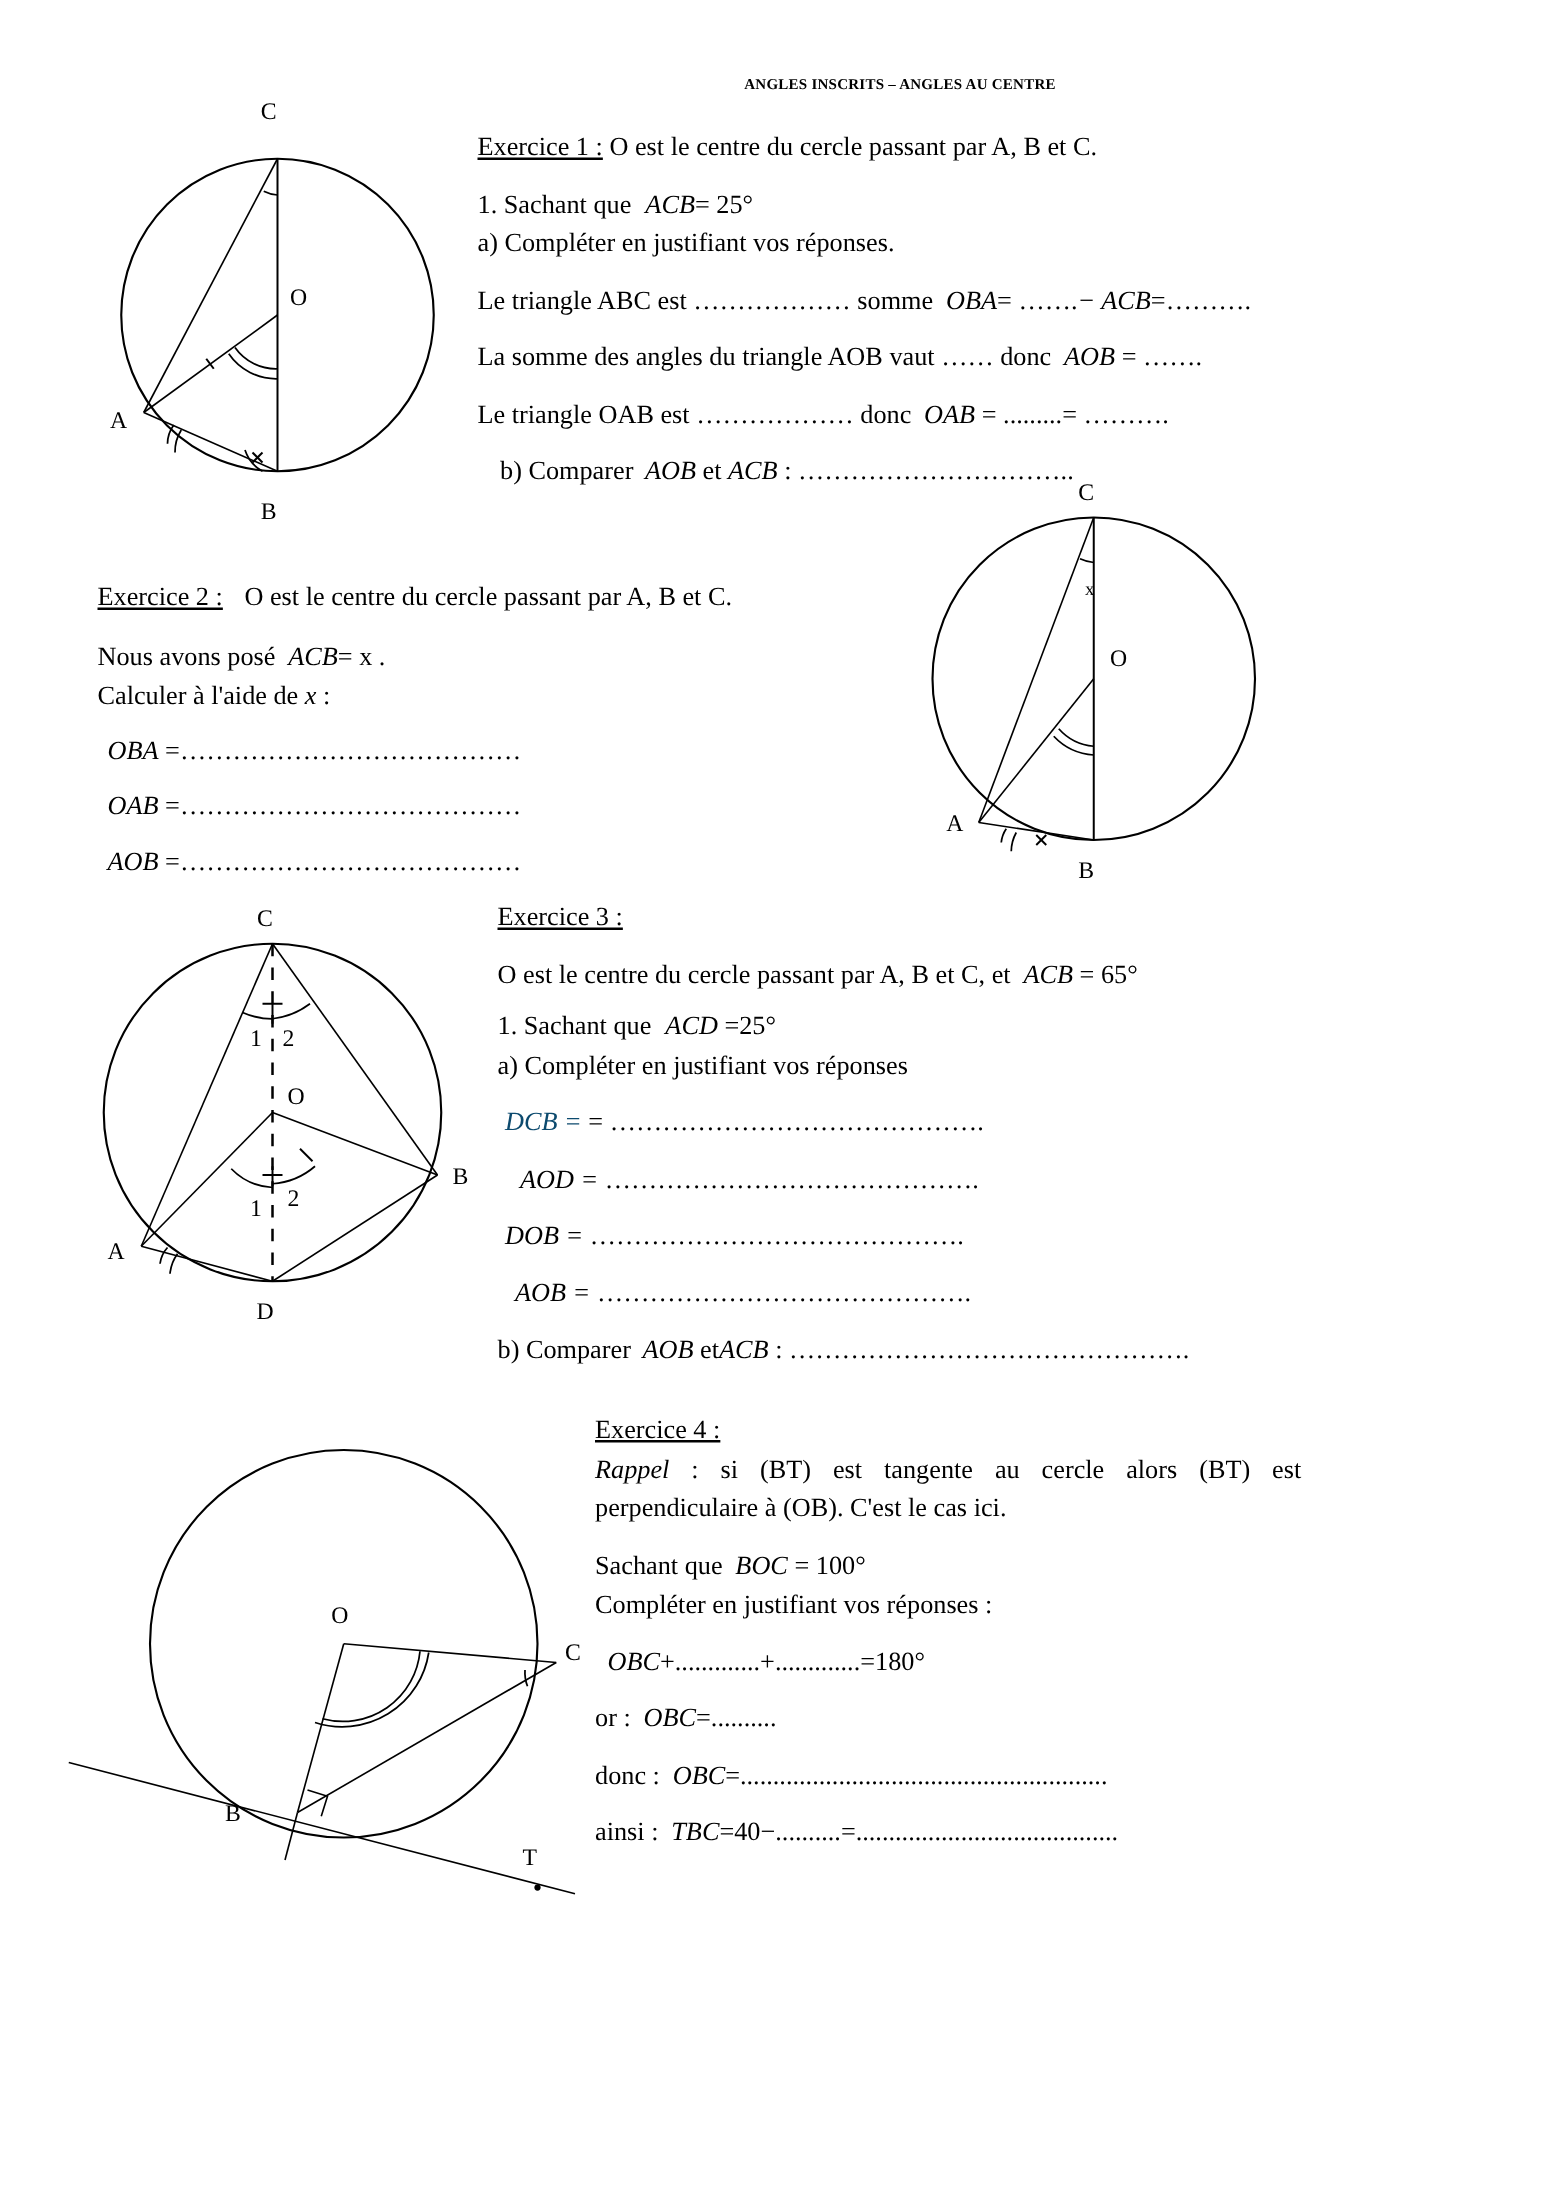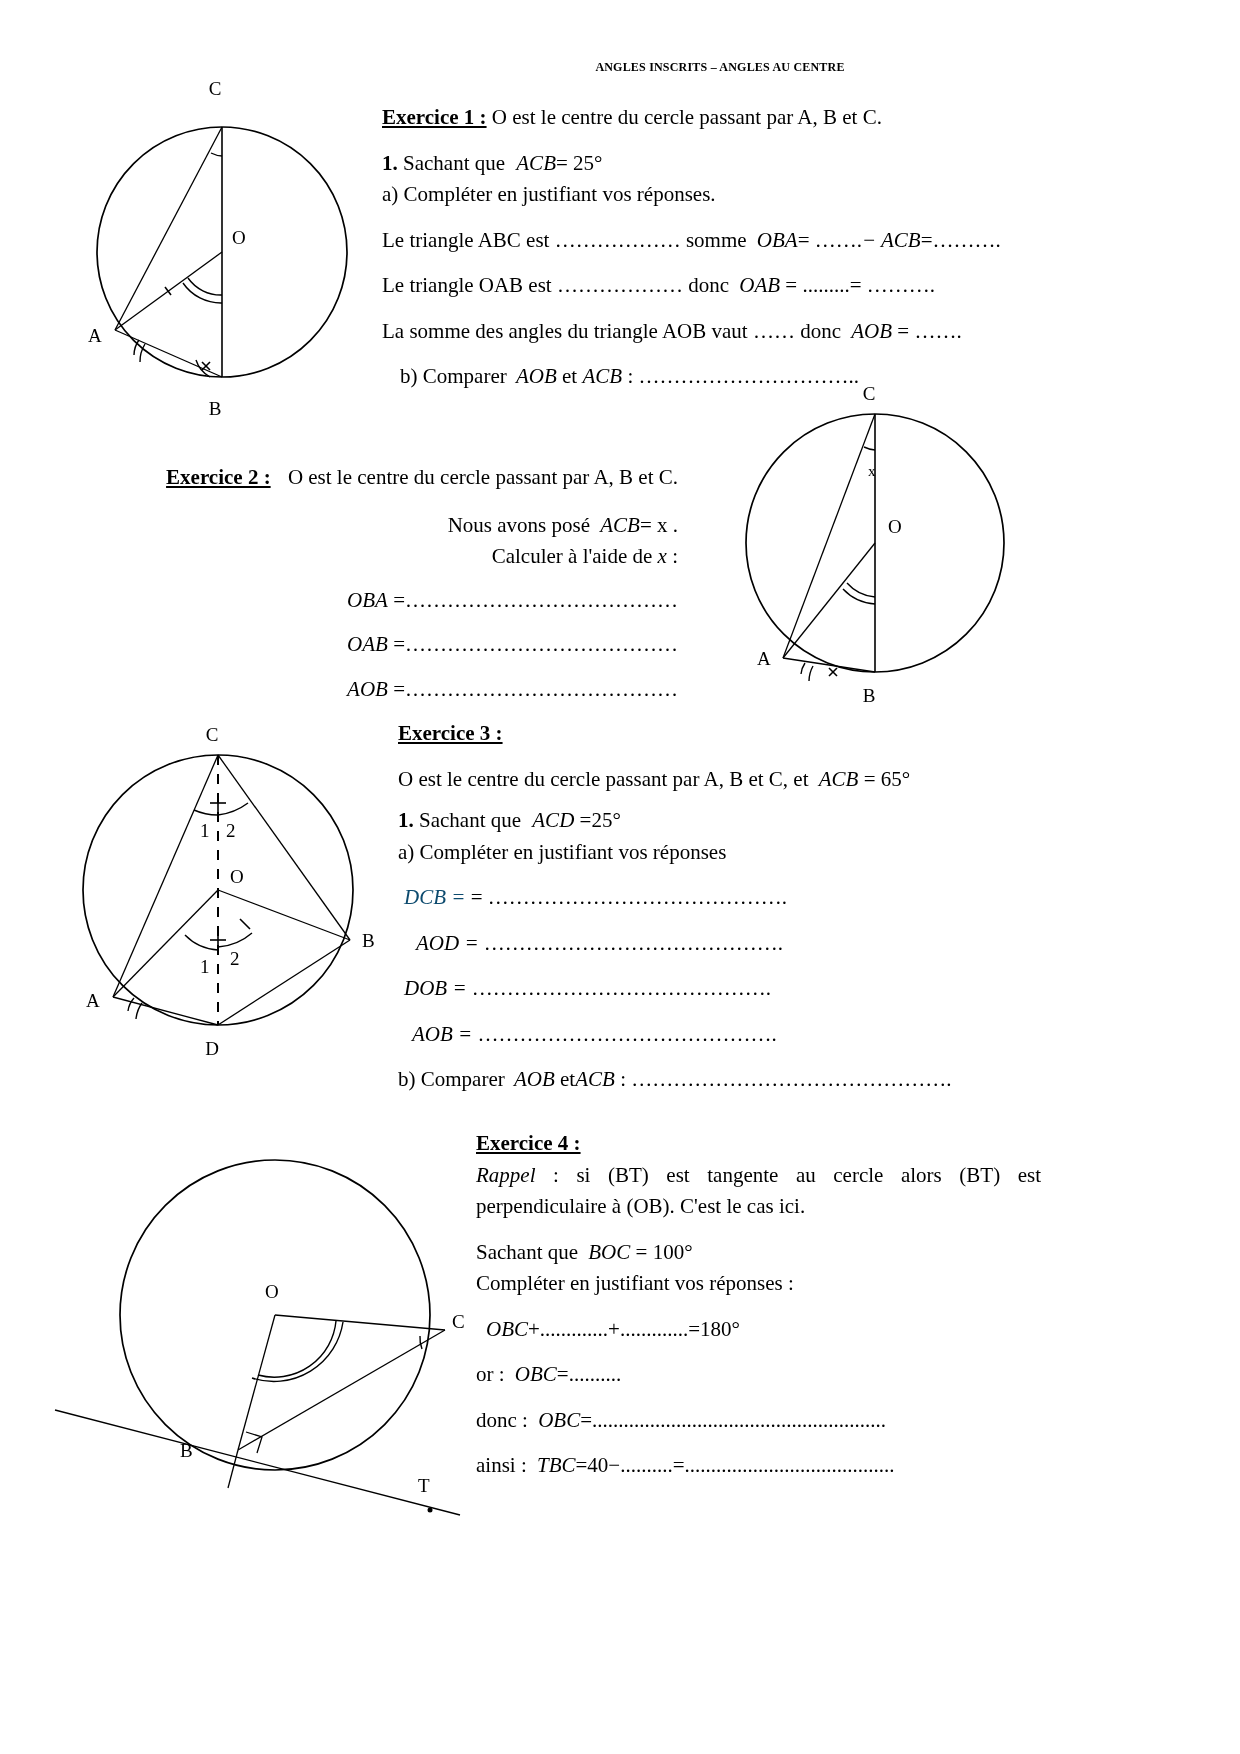--- a/index.html
+++ b/index.html
@@ -12,21 +12,21 @@
     overflow:hidden;
   }
   .page{position:absolute;inset:0;}
   .abs{position:absolute;}
   .title{
     font-weight:bold;font-size:12px;letter-spacing:.2px;
     text-align:center;
   }
   .txt{font-size:21px;line-height:1.5;}
   .ital{font-style:italic;}
-  .bold{font-weight:bold;}
+  .bold{font-weight:normal;}
   .u{text-decoration:underline;}
   .red{color:#0c4a6e;}
   svg{display:block;overflow:visible;}
   .fig text{font-family:"Liberation Serif","DejaVu Serif",serif;font-size:19px;fill:#000;}
   .fig .sm{font-size:15px;}
   .ln{stroke:#000;fill:none;stroke-width:1.6;}
   .ln2{stroke:#000;fill:none;stroke-width:1.3;}
   .arc{stroke:#000;fill:none;stroke-width:1.4;}
   .circ{stroke:#000;fill:none;stroke-width:1.7;}
   .dash{stroke:#000;fill:none;stroke-width:2;stroke-dasharray:10 9;}
@@ -86,39 +86,39 @@
       <span class="ital" style="margin-left:6px;">ACB</span><span>= 25°</span>
     </p>
     <p style="margin-bottom:14px;">
       <span>a) Compléter en justifiant vos réponses.</span>
     </p>
     <p style="margin-bottom:14px;">
       <span>Le triangle ABC est ……………… somme</span>
       <span class="ital" style="margin-left:5px;">OBA</span><span>= …….</span><span class="ital">− ACB</span><span>=……….</span>
     </p>
     <p style="margin-bottom:14px;">
+      <span>La somme des angles du triangle AOB vaut …… donc</span>
+      <span class="ital" style="margin-left:5px;">AOB</span>
+      <span>= …….</span>
+    </p>
+    <p style="margin-bottom:14px;">
       <span>Le triangle OAB est ……………… donc</span>
       <span class="ital" style="margin-left:5px;">OAB</span>
       <span>= .........= ……….</span>
-    </p>
-    <p style="margin-bottom:14px;">
-      <span>La somme des angles du triangle AOB vaut …… donc</span>
-      <span class="ital" style="margin-left:5px;">AOB</span>
-      <span>= …….</span>
     </p>
     <p style="padding-left:18px;">
       <span>b) Comparer</span>
       <span class="ital" style="margin-left:4px;">AOB</span>
       <span>et</span>
       <span class="ital">ACB</span>
       <span>: …………………………..</span>
     </p>
   </div>
 
-  <div class="abs txt" style="left:78px;top:462px;width:600px;text-align:right;">
+  <div class="abs txt" style="left:78px;top:462px;width:600px;">
     <p style="margin-bottom:16px;">
       <span class="bold u">Exercice 2 :</span>
       <span style="margin-left:12px;">O est le centre du cercle passant par A, B et C.</span>
     </p>
     <p>
       <span>Nous avons posé</span>
       <span class="ital" style="margin-left:5px;">ACB</span><span>= x .</span>
     </p>
     <p style="margin-bottom:12px;">
       <span>Calculer à l'aide de</span>

